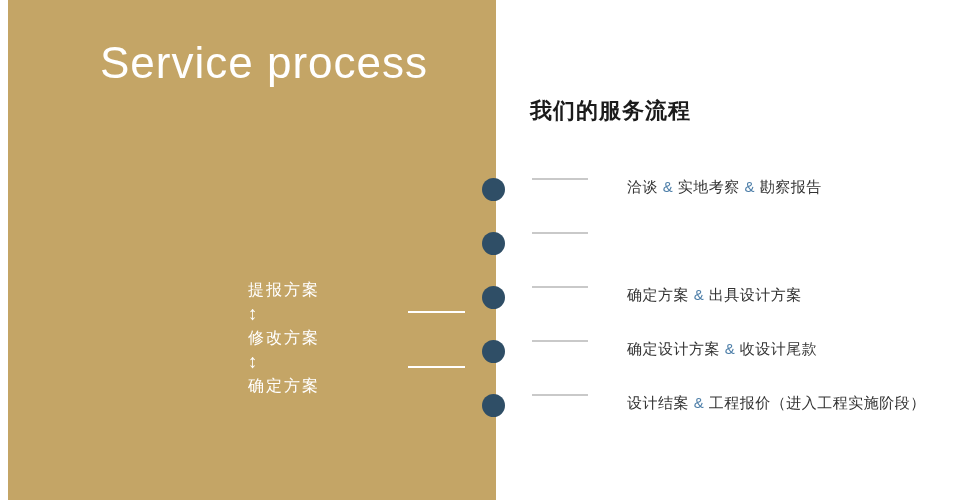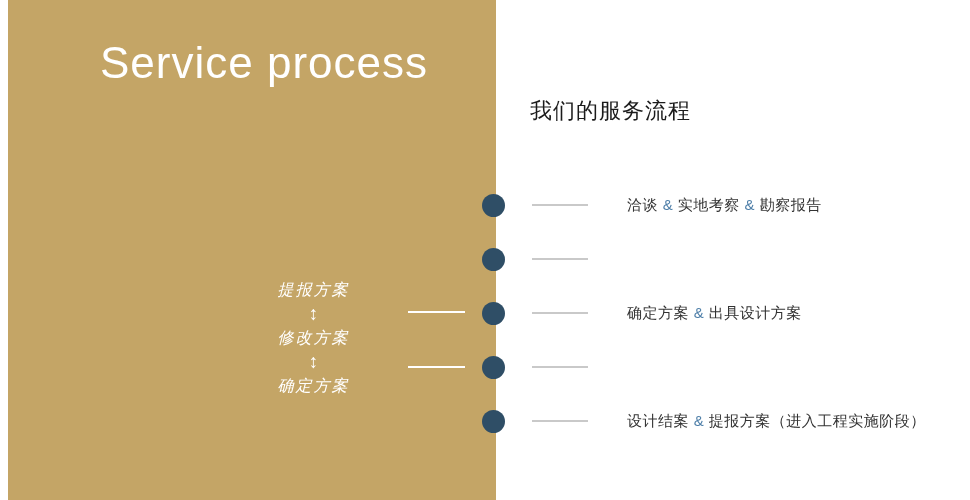--- a/index.html
+++ b/index.html
@@ -33,26 +33,24 @@
     left: 92px;
     top: 38px;
     font-size: 44px;
     font-weight: 300;
     color: #ffffff;
     letter-spacing: 1px;
     white-space: nowrap;
   }
   .flow-block {
     position: absolute;
-    left: 248px;
+    left: 240px;
     top: 279px;
     width: 115px;
-    text-align: center;
     color: #ffffff;
-    font-style: italic;
   }
   .flow-step {
     font-size: 16px;
     line-height: 21px;
     letter-spacing: 2px;
   }
   .flow-arrow {
     font-size: 19px;
     line-height: 27px;
     color: #ffffff;
@@ -64,35 +62,34 @@
     height: 2px;
     background: #ffffff;
   }
   .connector.c1 { top: 311px; }
   .connector.c2 { top: 366px; }
   .section-heading {
     position: absolute;
     left: 530px;
     top: 96px;
     font-size: 22px;
-    font-weight: normal;
+    font-weight: bold;
     color: #1b1b1b;
     letter-spacing: 1px;
   }
   .timeline {
     position: absolute;
     left: 482px;
     top: 178px;
     display: flex;
     flex-direction: column;
   }
   .timeline-row {
     height: 54px;
     display: flex;
-    align-items: center;
   }
   .dot {
     width: 23px;
     height: 23px;
     border-radius: 50%;
     background: var(--dot, #2F4E66);
     flex: 0 0 auto;
   }
   .gray-line {
     width: 56px;
@@ -148,22 +145,23 @@
 
     <div class="timeline-row">
       <div class="dot"></div>
       <div class="gray-line"></div>
       <div class="step-text"><span>确定方案</span><span class="amp"> &amp; </span><span>出具设计方案</span></div>
     </div>
 
     <div class="timeline-row">
       <div class="dot"></div>
       <div class="gray-line"></div>
+      <div class="step-text"><span>确定设计方案</span><span class="amp"> &amp; </span><span>收设计尾款</span></div>
     </div>
 
     <div class="timeline-row">
       <div class="dot"></div>
       <div class="gray-line"></div>
-      <div class="step-text"><span>设计结案</span><span class="amp"> &amp; </span><span>提报方案（进入工程实施阶段）</span></div>
+      <div class="step-text"><span>设计结案</span><span class="amp"> &amp; </span><span>工程报价（进入工程实施阶段）</span></div>
     </div>
   </div>
 
 </div>
 
 </body></html>

